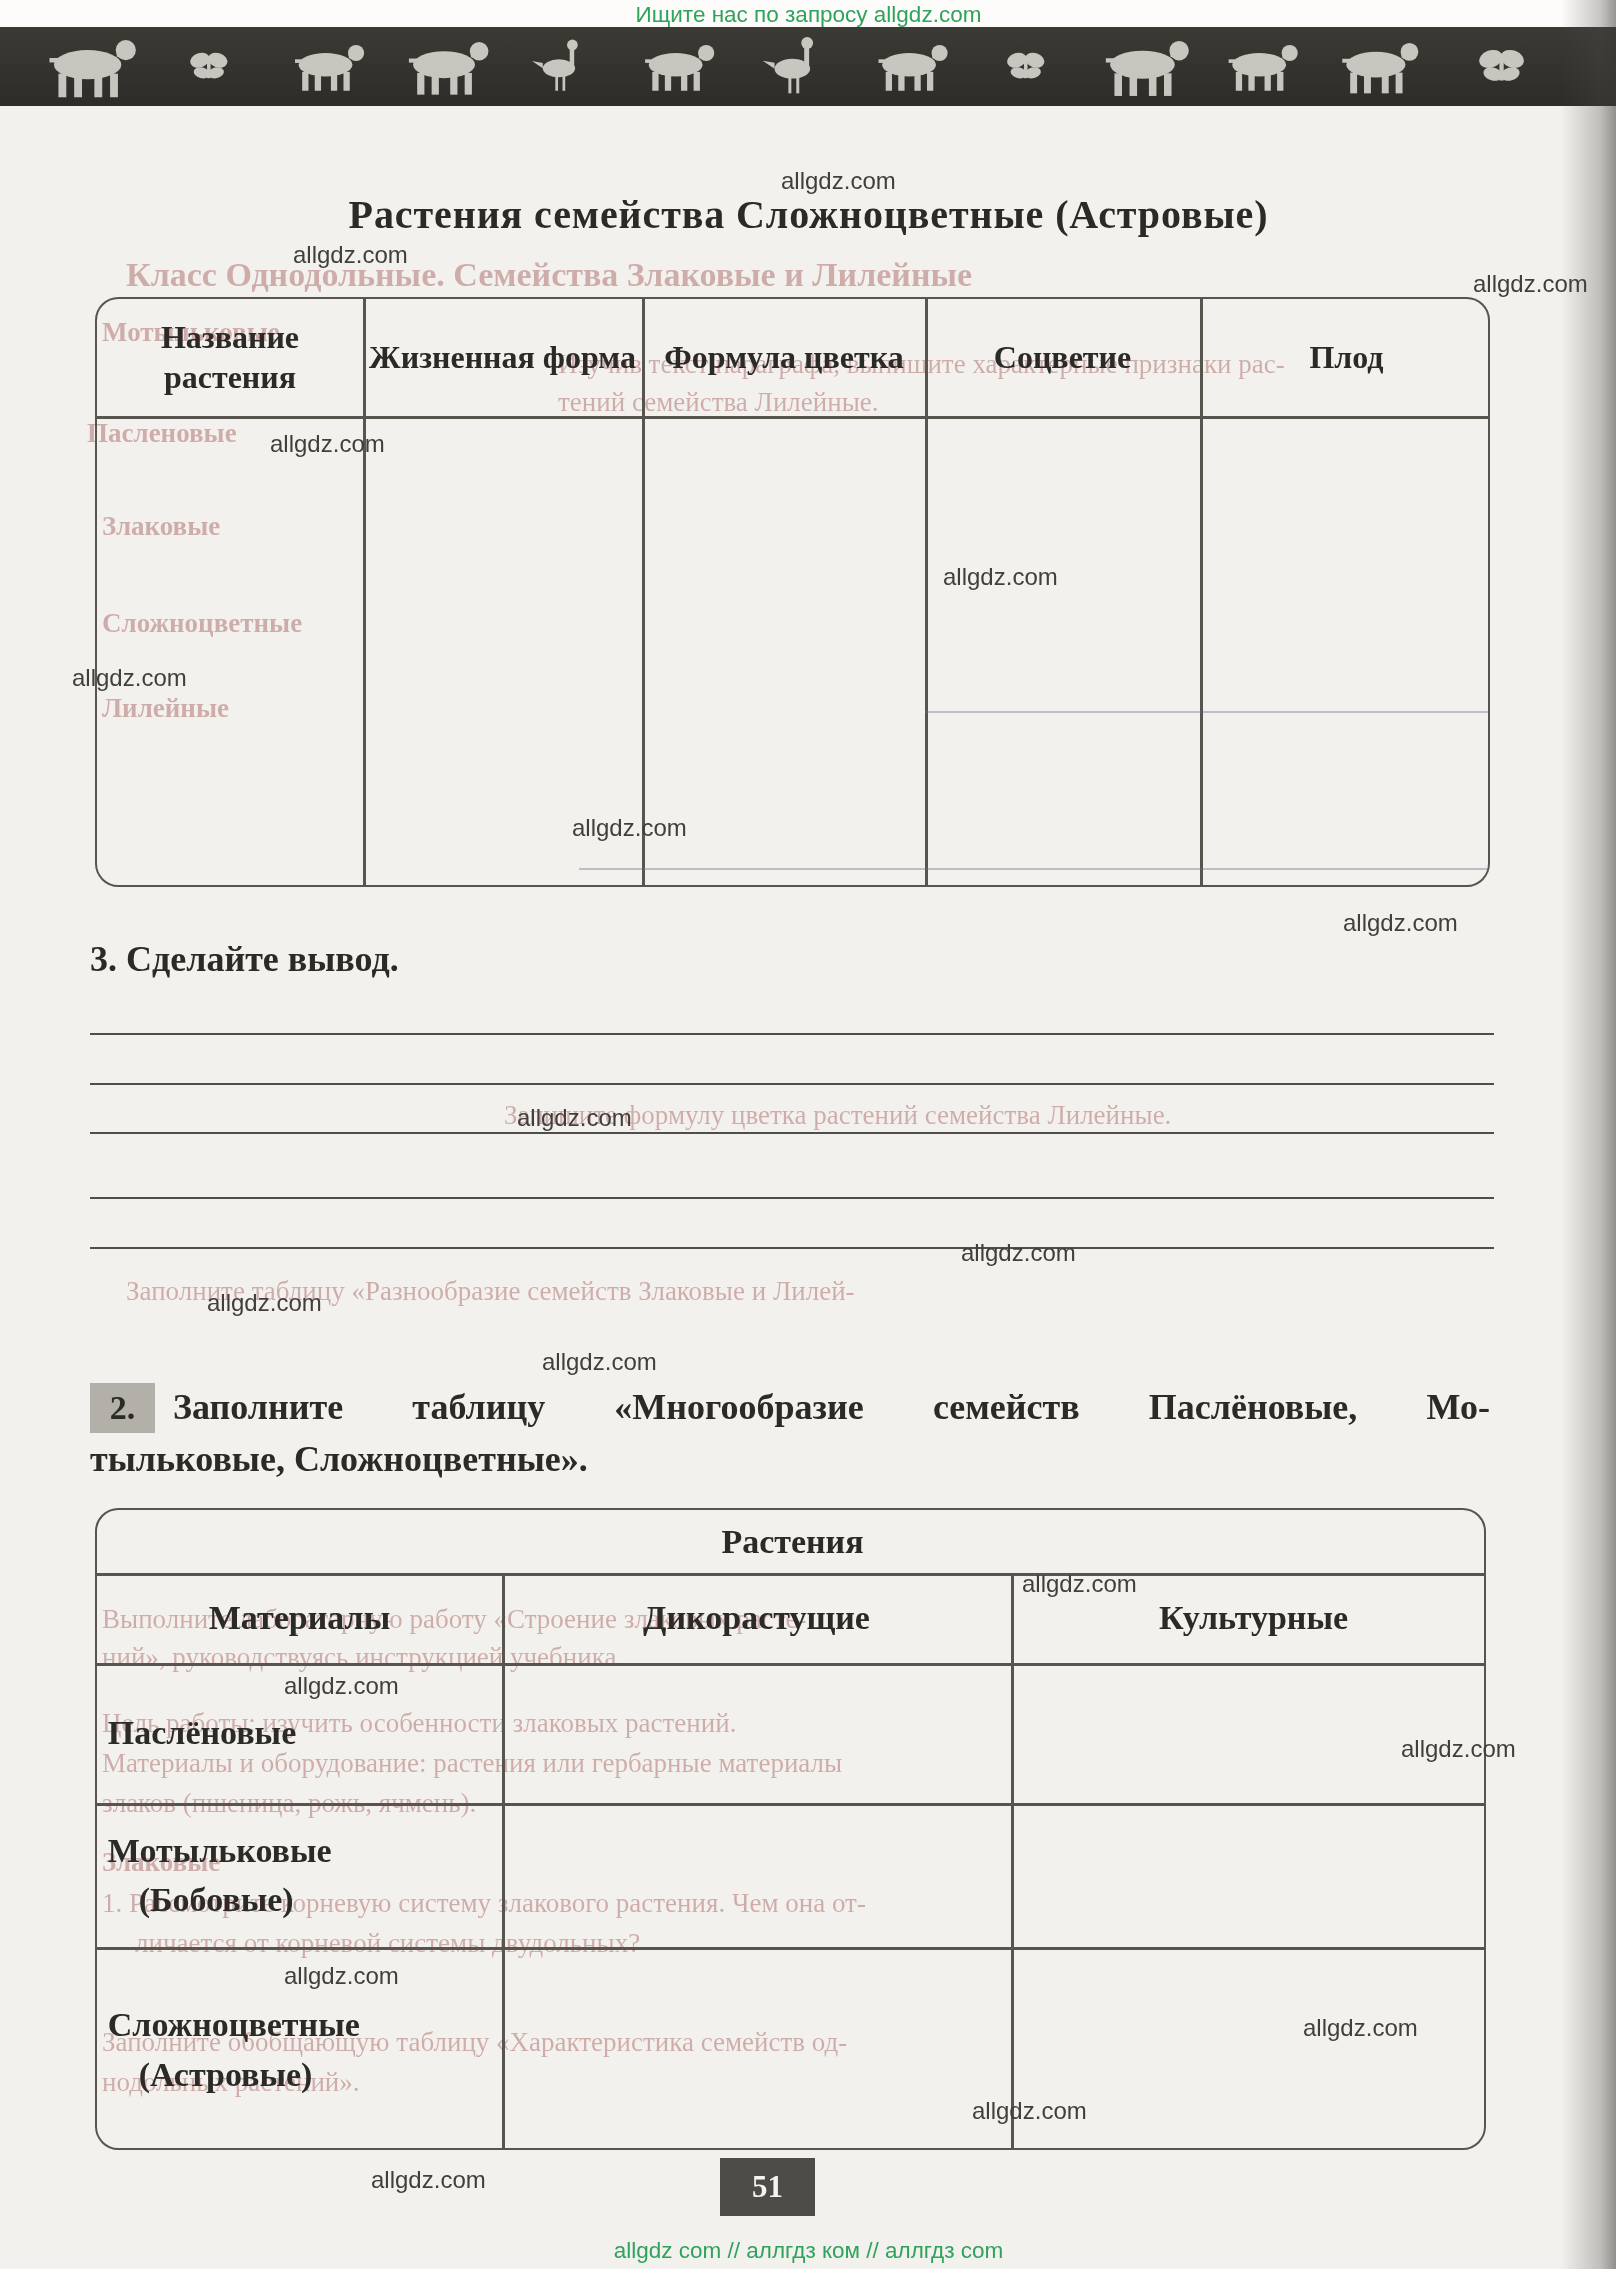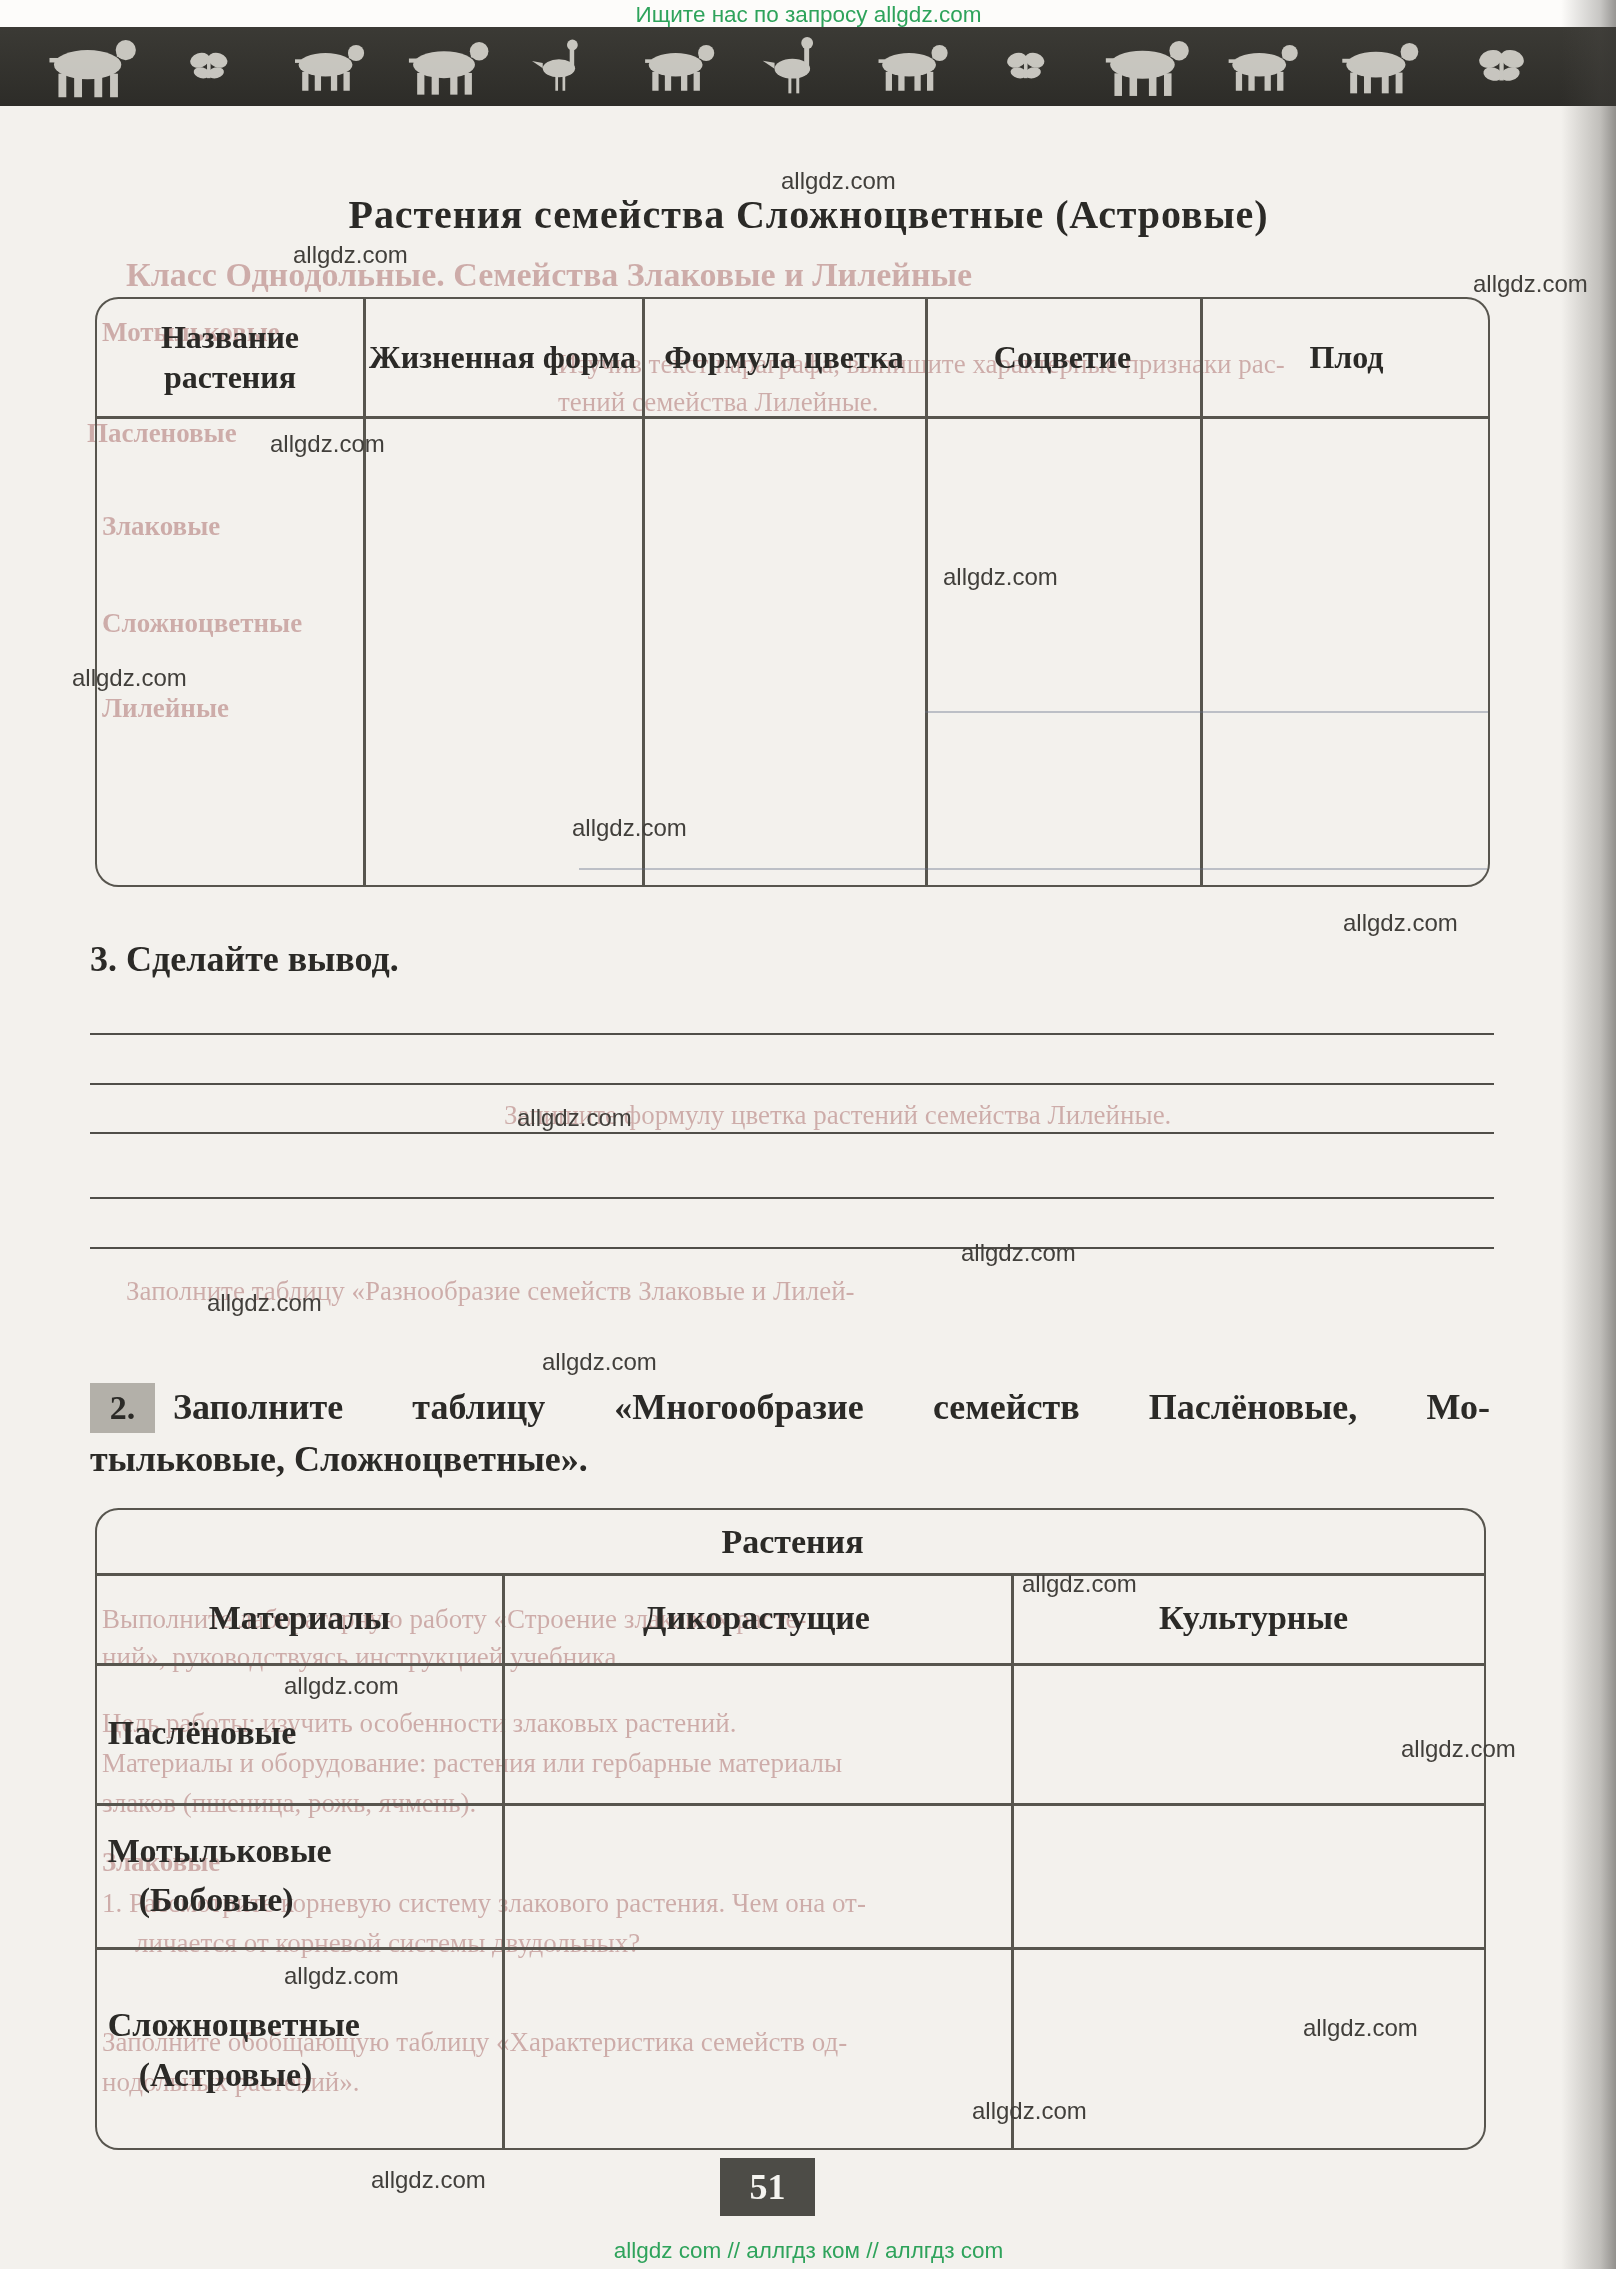--- a/index.html
+++ b/index.html
@@ -46,21 +46,21 @@
   }
   .rowlabel {
     position:absolute; display:flex; flex-direction:column; justify-content:center;
     align-items:flex-start; padding-left:10.8px;
     font-weight:bold; font-size:34px; line-height:1.45;
   }
   .rowlabel .l2 { padding-left:31px; }
   .pagebox {
     position:absolute; left:720px; top:2158px; width:95px; height:58px;
     background:#4d4c47; display:flex; align-items:center; justify-content:center;
-    color:#f5f4f0; font-size:36px; font-weight:bold; z-index:4;
+    color:#f5f4f0; font-size:31px; font-weight:bold; z-index:4;
   }
   .edge-right {
     position:absolute; right:0; top:0; width:56px; height:100%; pointer-events:none; z-index:8;
     background:linear-gradient(90deg, rgba(75,73,69,0) 0%, rgba(75,73,69,0.30) 70%, rgba(60,58,55,0.55) 100%);
   }
 </style>
 </head>
 <body>
 
 <div class="page">

